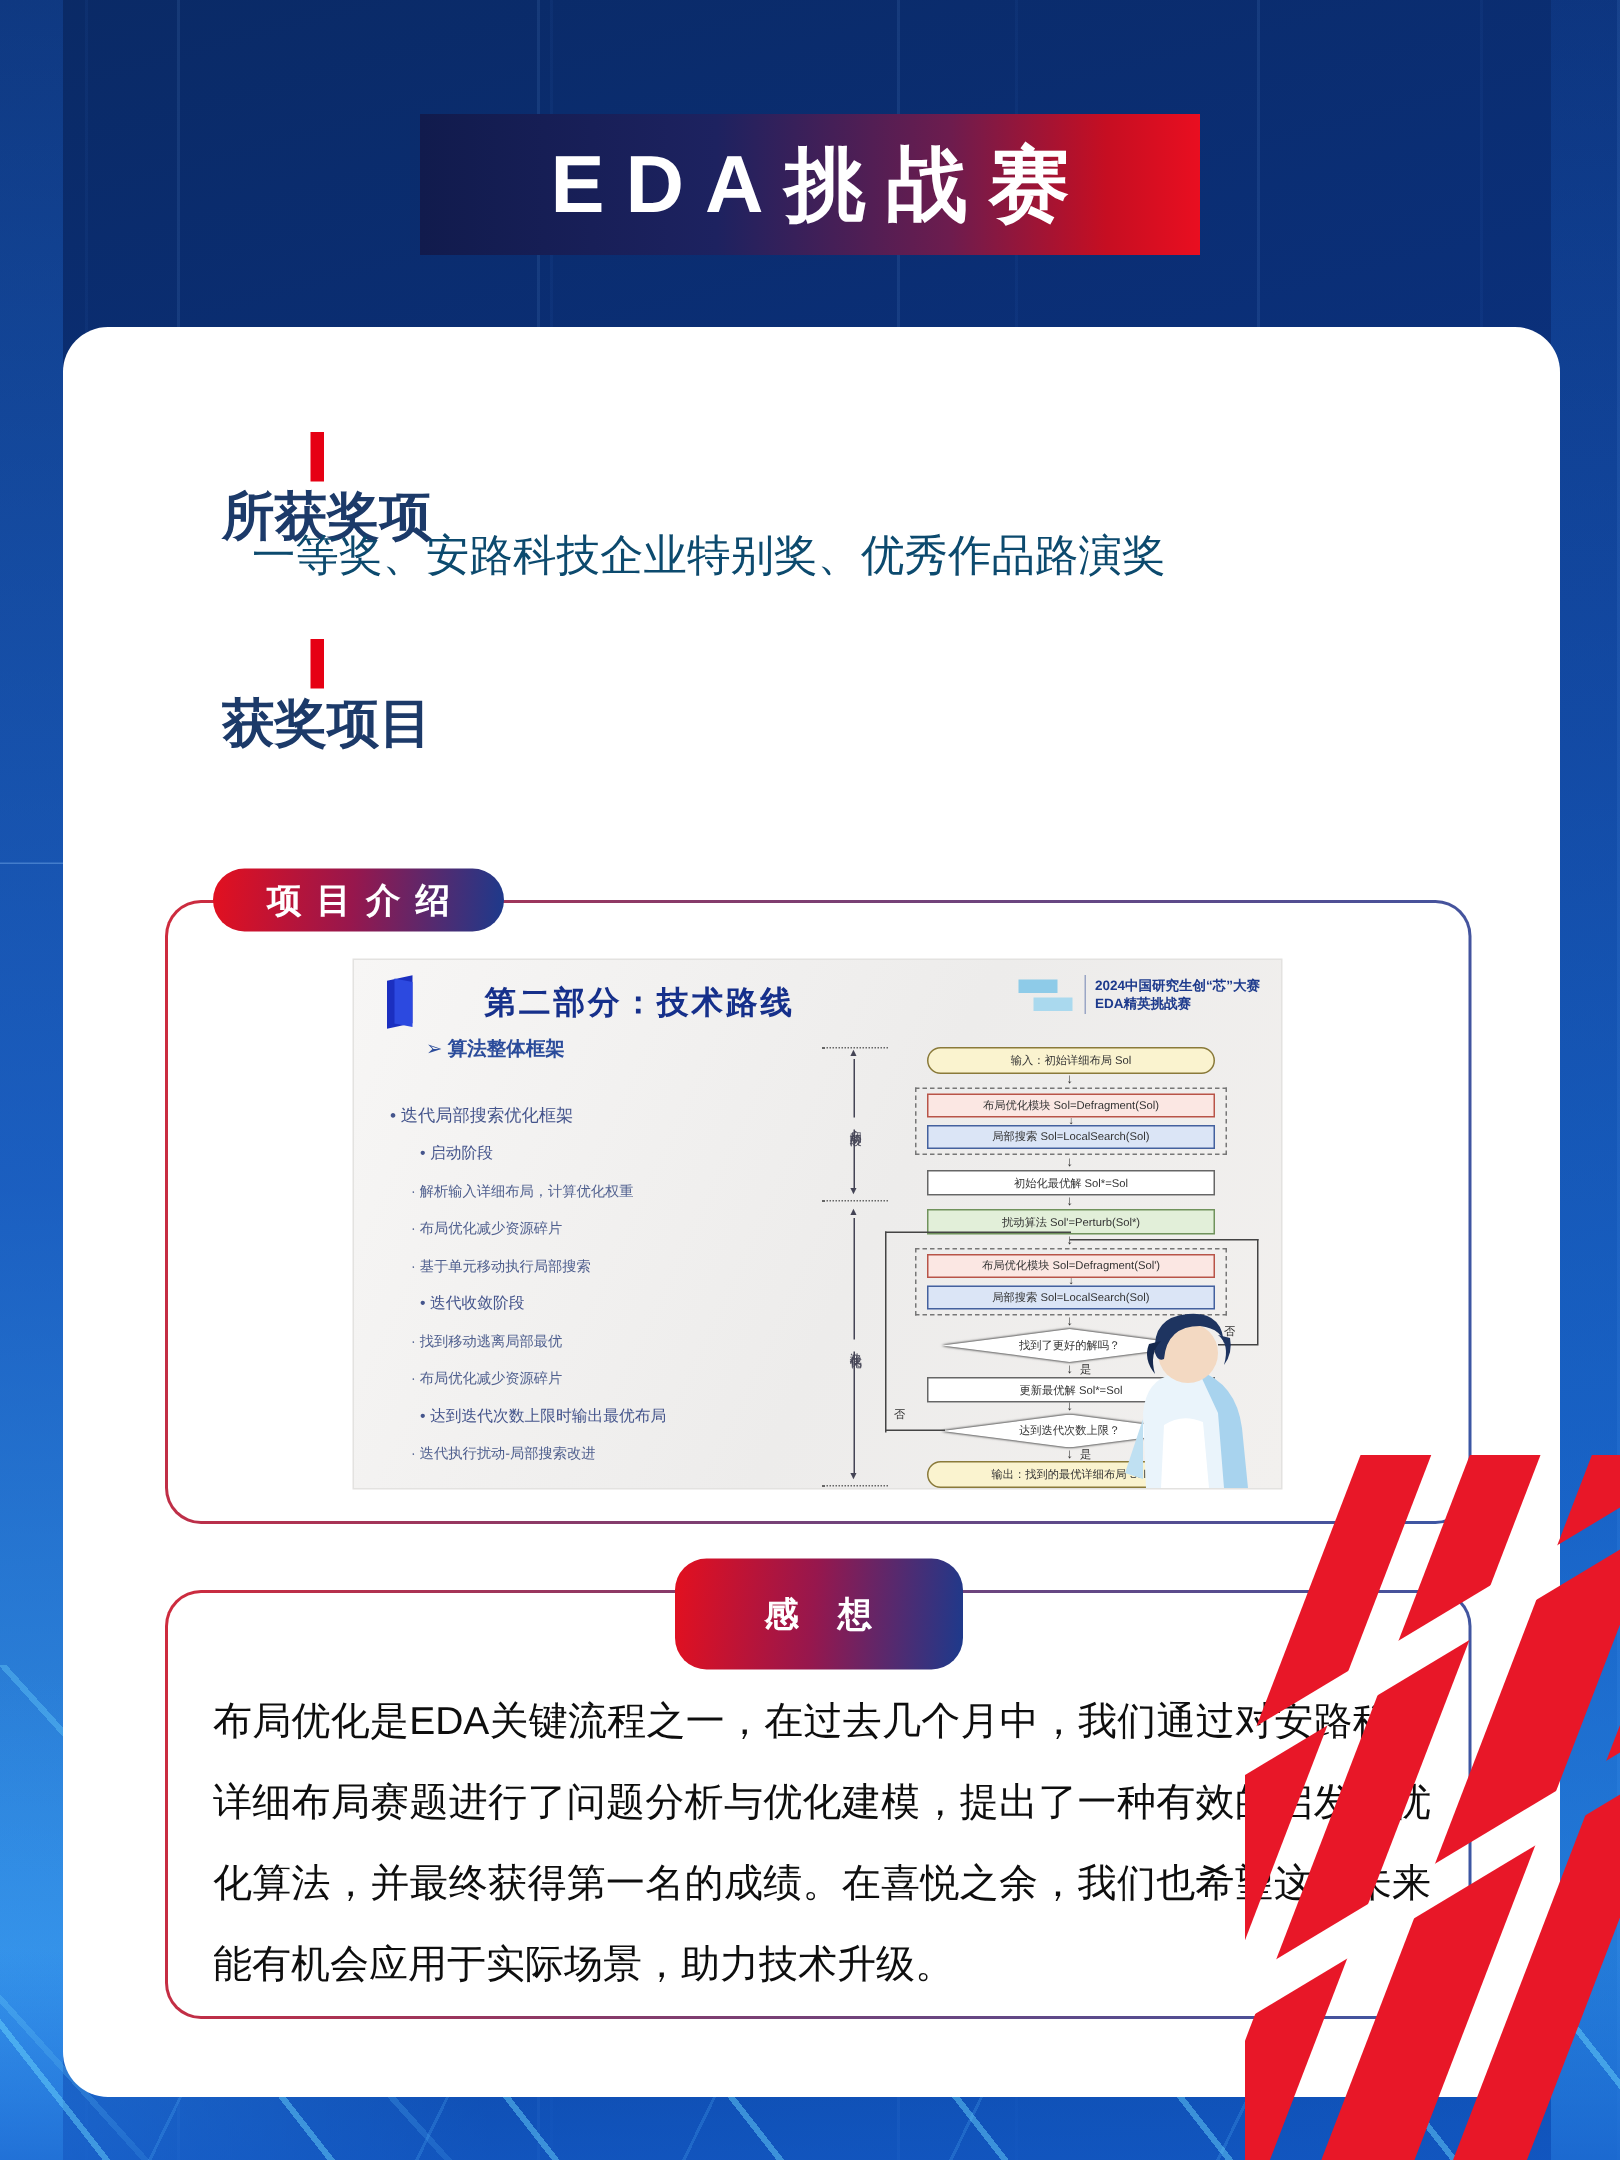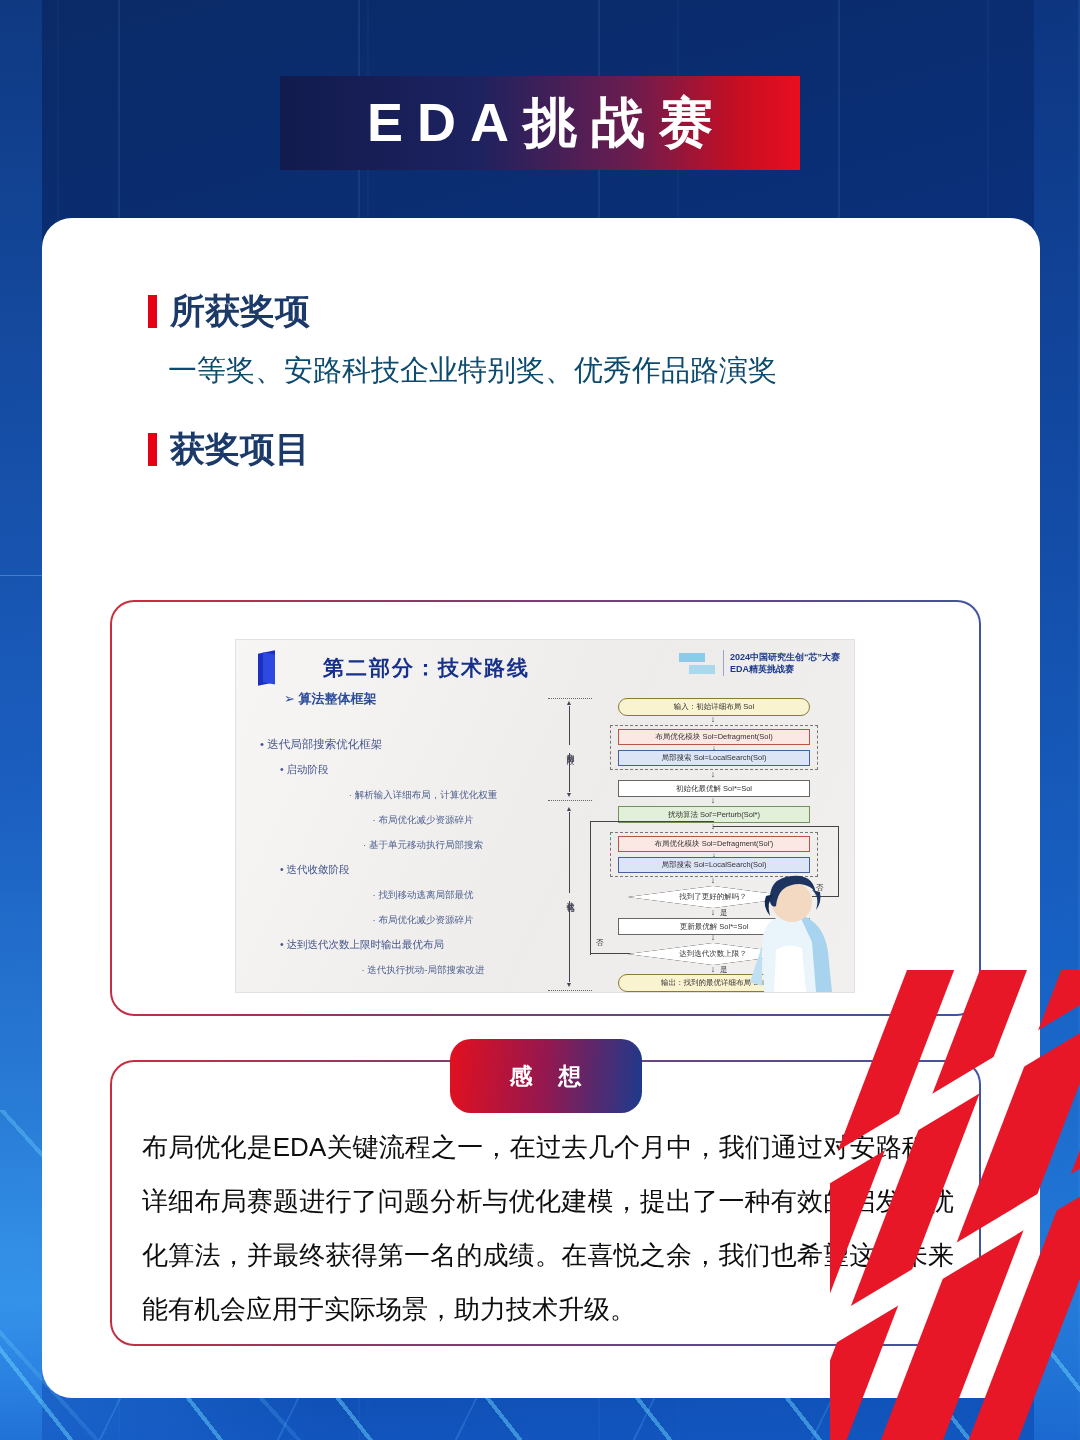--- a/index.html
+++ b/index.html
@@ -31,21 +31,21 @@
 
   
   .banner{position:absolute;left:280px;top:76px;width:520px;height:94px;
     background:linear-gradient(90deg,#111b4d 0%,#1d2260 38%,#6d1c4e 68%,#c60e22 88%,#e90e20 100%);
     display:flex;align-items:center;justify-content:center;}
   .banner span{color:#fff;font-size:54px;font-weight:bold;letter-spacing:14px;text-indent:14px;}
 
   
   .card{position:absolute;left:42px;top:218px;width:998px;height:1180px;background:#fff;border-radius:30px;}
 
-  .sec-head{position:absolute;left:106px;display:flex;align-items:center;}
+  .sec-head{position:absolute;left:106px;display:flex;align-items:center;flex-direction:column;}
   .sec-bar{width:9px;height:33px;background:#e60013;margin-right:13px;}
   .sec-title{font-size:35px;font-weight:bold;color:#1c3a69;}
   .sec-text{position:absolute;left:126px;font-size:29px;color:#0c4a6e;}
   .head-awards{top:70px;} .text-awards{top:133px;}
   .head-project{top:208px;} .text-project{top:262px;}
 
   
   .gbox{position:absolute;border-radius:24px;padding:2px;
     background:linear-gradient(100deg,#cf2b3d 0%,#8a3a68 35%,#3a57a5 100%);}
   .gbox-inner{position:relative;width:100%;height:100%;background:#fff;border-radius:22px;}
@@ -72,21 +72,21 @@
   .logo-mark{width:40px;height:24px;margin-right:6px;position:relative;}
   .logo-mark::before{content:"";position:absolute;left:2px;top:2px;width:26px;height:9px;background:#8ecbe8;}
   .logo-mark::after{content:"";position:absolute;left:12px;bottom:1px;width:26px;height:9px;background:#aad9ee;}
   .logo-sep{width:1px;height:26px;background:#9aa6c5;margin-right:6px;}
   .logo-text{font-size:9px;font-weight:bold;color:#1d3a8c;line-height:12px;white-space:nowrap;}
 
   .bullets{position:absolute;left:16px;top:92px;width:320px;}
   .bl{color:#45558c;line-height:25px;white-space:nowrap;}
   .bl.lv1{font-size:11.5px;margin-left:8px;}
   .bl.lv2{font-size:10.5px;margin-left:28px;}
-  .bl.lv3{font-size:9.5px;margin-left:22px;color:#50608f;text-align:center;}
+  .bl.lv3{font-size:9.5px;margin-left:22px;color:#50608f;}
   .bl::before{content:"• ";}
   .bl.lv3::before{content:"· ";}
 
   
   .flow{position:absolute;left:352px;top:0;width:250px;height:352px;font-size:7.5px;color:#333;}
   .fnode{position:absolute;left:30px;width:190px;display:flex;align-items:center;justify-content:center;
     text-align:center;white-space:nowrap;}
   .term{background:#faf3cf;border:1px solid #8a7a3a;border-radius:9px;height:16px;}
   .wbox{background:#fff;border:1px solid #666;height:15px;}
   .gbox2{background:#e2efd9;border:1px solid #70925c;height:15px;}
@@ -144,20 +144,21 @@
     <div class="sec-title">所获奖项</div>
   </div>
   <div class="sec-text text-awards">一等奖、安路科技企业特别奖、优秀作品路演奖</div>
 
   <div class="sec-head head-project">
     <div class="sec-bar"></div>
     <div class="sec-title">获奖项目</div>
   </div>
 
   <div class="gbox intro-box">
+    <div class="pill pill-intro">项目介绍</div>
     <div class="gbox-inner">
 
       <div class="slide">
         <div class="sl-icon"></div>
         <div class="sl-title">第二部分：技术路线</div>
         <div class="sl-sub">算法整体框架</div>
 
         <div class="sl-logo">
           <div class="logo-mark"></div>
           <div class="logo-sep"></div>

